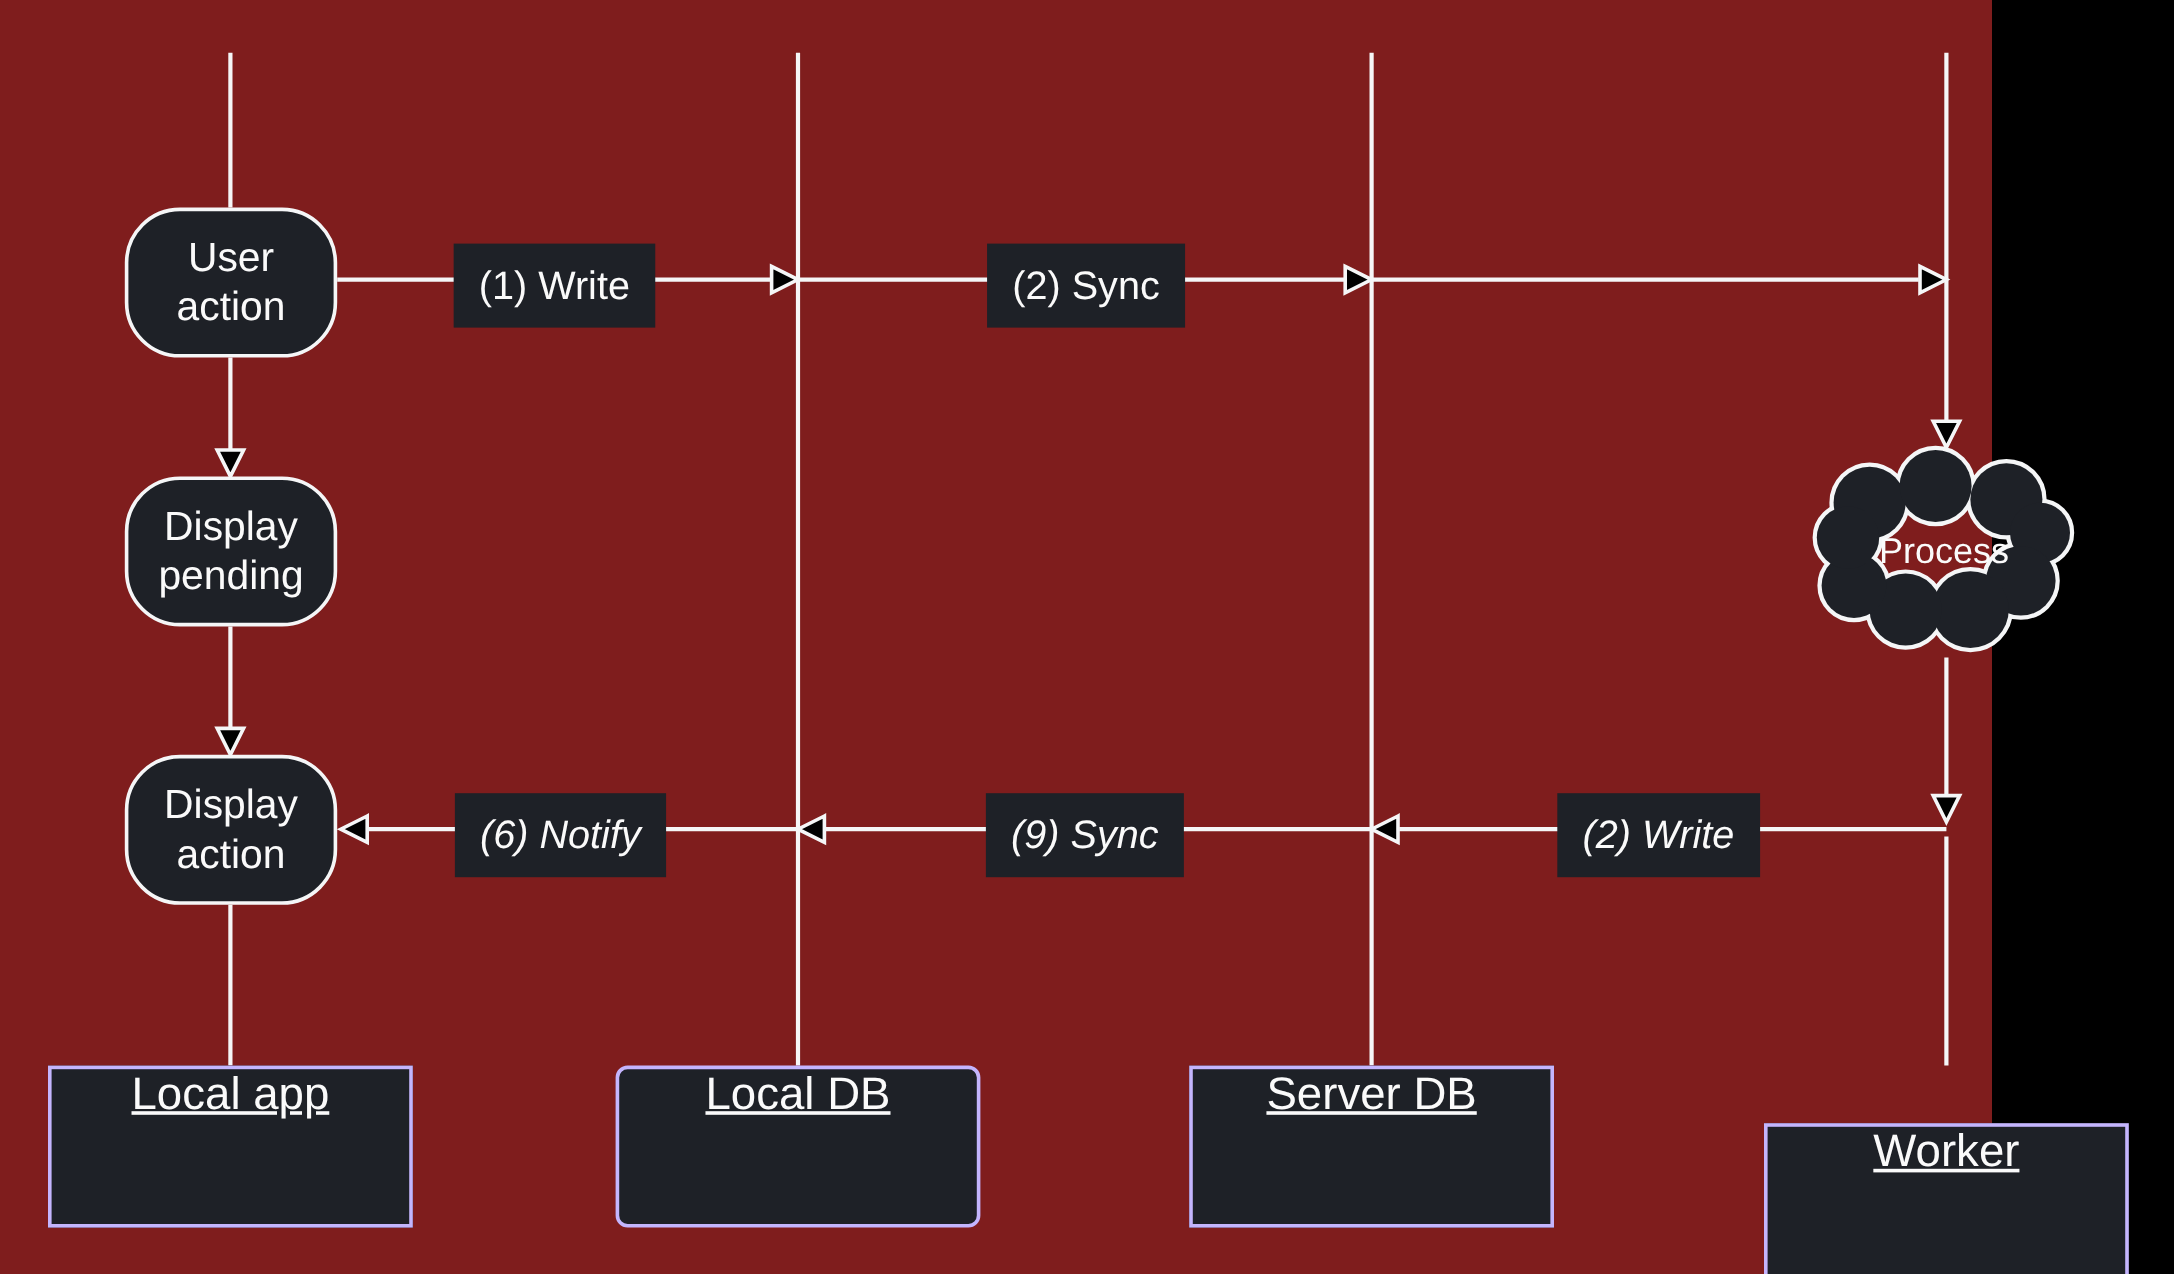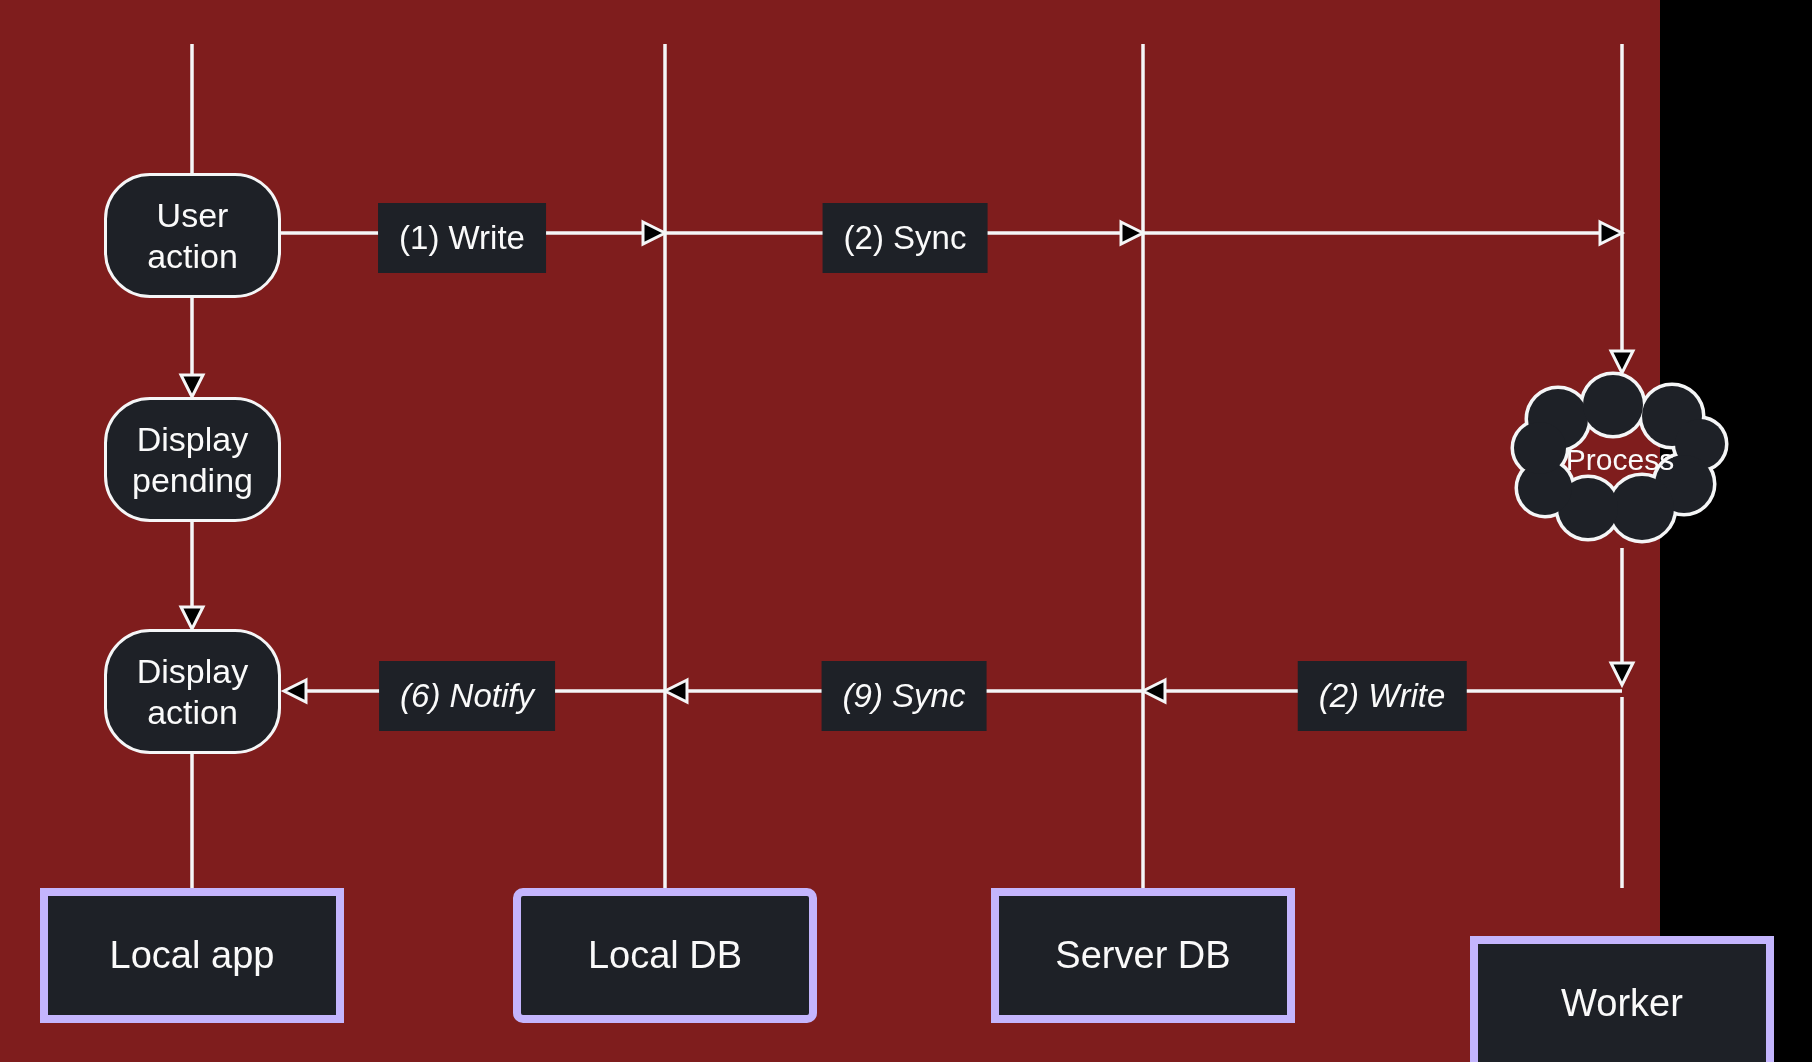--- a/index.html
+++ b/index.html
@@ -37,27 +37,28 @@
     font-size: 34px;
     line-height: 41px;
     text-align: center;
   }
   .actor-box {
     position: absolute;
     top: 888px;
     width: 304px;
     height: 135px;
     background: #1e2127;
-    border: 8px solid #c4b5fd;
+    border: 3px solid #c4b5fd;
     box-sizing: border-box;
     display: flex;
-    align-items: center;
+    align-items: flex-start;
     justify-content: center;
     color: #fafafa;
     font-size: 38px;
+    text-decoration: underline;
   }
   .edge-label {
     position: absolute;
     height: 60px;
     padding: 5px 21px;
     background: #1e2127;
     display: flex;
     align-items: center;
     justify-content: center;
     color: #fafafa;

